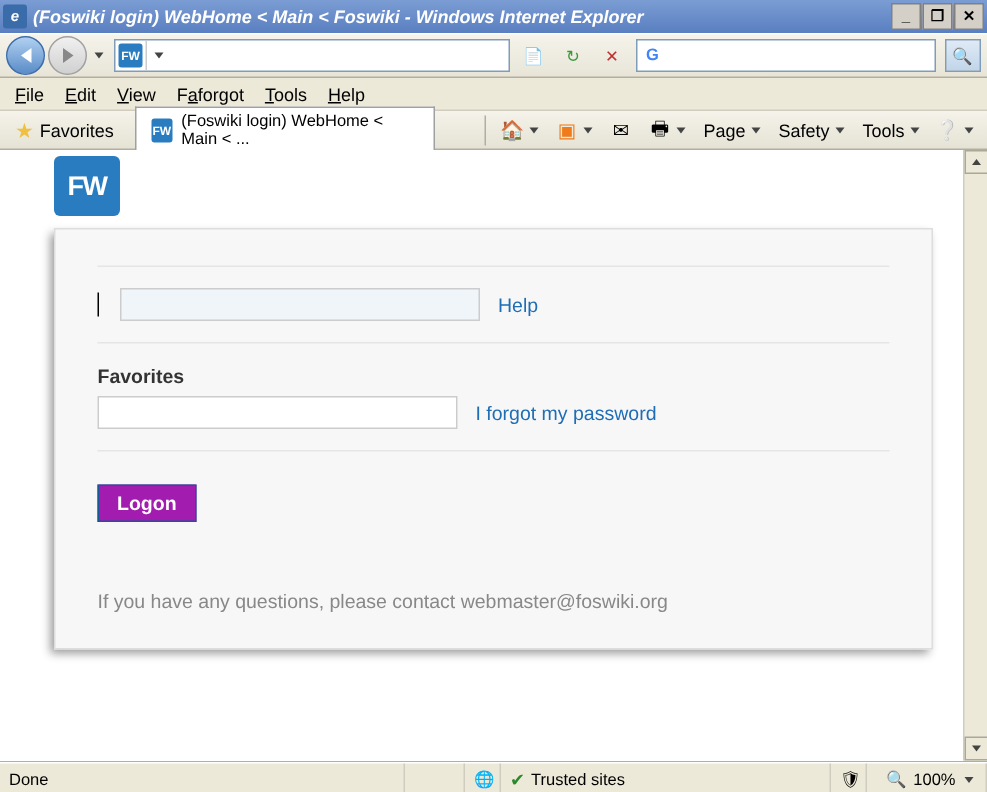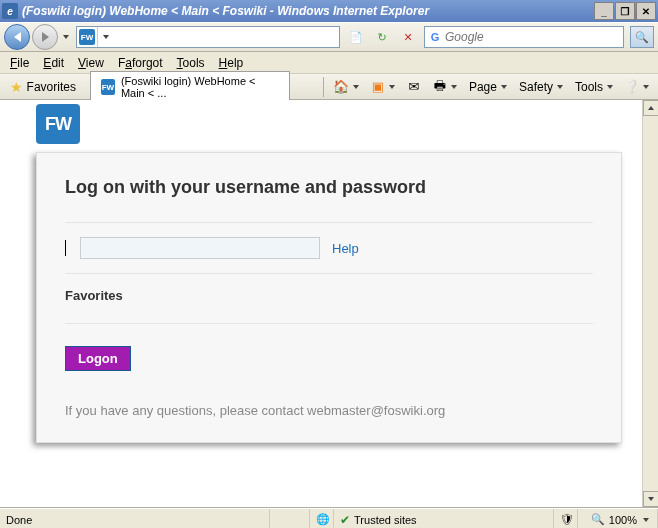--- a/index.html
+++ b/index.html
@@ -63,21 +63,21 @@
 .login-title { font-size: 18px; font-weight: bold; color: #333; margin-bottom: 24px; }
 .field-row { border-top: 1px solid #e5e5e5; padding: 14px 0; }
 .field-label { font-weight: bold; font-size: 13px; color: #333; margin-bottom: 6px; display: block; }
 .field-line { display: flex; align-items: center; gap: 12px; }
 .field-input { width: 240px; height: 22px; border: 1px solid #ccc; background: #f0f5fa; padding: 0 4px; font-size: 12px; }
 .field-input.pw { background: #fff; }
 .field-link { color: #1e6db5; font-size: 13px; text-decoration: none; }
 .cursor { display: inline-block; width: 1px; height: 16px; background: #000; vertical-align: middle; margin-right: 2px; }
 
 .logon-btn { background: #a21caf; color: #fff; border: 1px solid #155a94; padding: 4px 12px; font-size: 13px; font-weight: bold; margin-top: 8px; cursor: pointer; }
-.footer-txt { color: #888; font-size: 13px; margin-top: 18px; }
+.footer-txt { color: #888; font-size: 13px; margin-top: 31px; }
 
 .scrollbar-v { position: absolute; right: 0; top: 0; width: 16px; height: 100%; background: #ece9d8; border-left: 1px solid #d0ccc0; }
 .sb-btn { width: 16px; height: 16px; background: #ece9d8; border: 1px solid #aca899; display: flex; align-items: center; justify-content: center; }
 .sb-track { height: calc(100% - 32px); }
 
 
 .statusbar { height: 22px; background: #ece9d8; border-top: 1px solid #fff; display: flex; align-items: center; font-size: 11px; }
 .status-cell { padding: 0 6px; border-right: 1px solid #d0ccc0; height: 100%; display: flex; align-items: center; gap: 4px; }
 .status-done { width: 270px; }
 .status-trusted { flex: 1; }
@@ -113,21 +113,20 @@
         <div class="dd-arrow"></div>
       </div>
   </div>
   <div class="toolbar-icon" style="color:#4a8a4a">📄</div>
   <div class="toolbar-icon" style="color:#3a9a3a">↻</div>
   <div class="toolbar-icon" style="color:#c03030">✕</div>
   <div class="search-wrap">
     <div class="g-icon">
         <span style="color:#4285f4">G</span>
       </div>
-    <input class="search-input" placeholder="Google" style="">
   </div>
   <div class="search-btn">
       <span style="color:#2a6cb0">🔍</span>
     </div>
 </div>
 
 <div class="menubar">
   <div class="menu-item"><u>F</u><span></span><span>ile</span></div>
   <div class="menu-item"><u>E</u><span>dit</span></div>
   <div class="menu-item"><u>V</u><span>iew</span></div>
@@ -196,32 +195,35 @@
   </div>
 </div>
 
 <div class="content">
   <div class="content-inner">
     <div class="logo-row">
       <div class="logo-box">FW</div>
     </div>
 
     <div class="login-card">
-      <div class="login-title">Log on with your username and password</div>
 
       <div class="field-row">
         <div class="field-line">
           <span class="cursor"></span>
           <input class="field-input" style="">
           <a class="field-link">Help</a>
         </div>
       </div>
 
       <div class="field-row">
         <span class="field-label">Favorites</span>
+        <div class="field-line">
+          <input type="password" class="field-input pw" style="">
+          <a class="field-link">I forgot my password</a>
+        </div>
       </div>
 
       <div class="field-row" style="border-top:1px solid #e5e5e5">
         <button class="logon-btn">Logon</button>
       </div>
 
       <div class="footer-txt">If you have any questions, please contact webmaster@foswiki.org</div>
     </div>
   </div>
 

